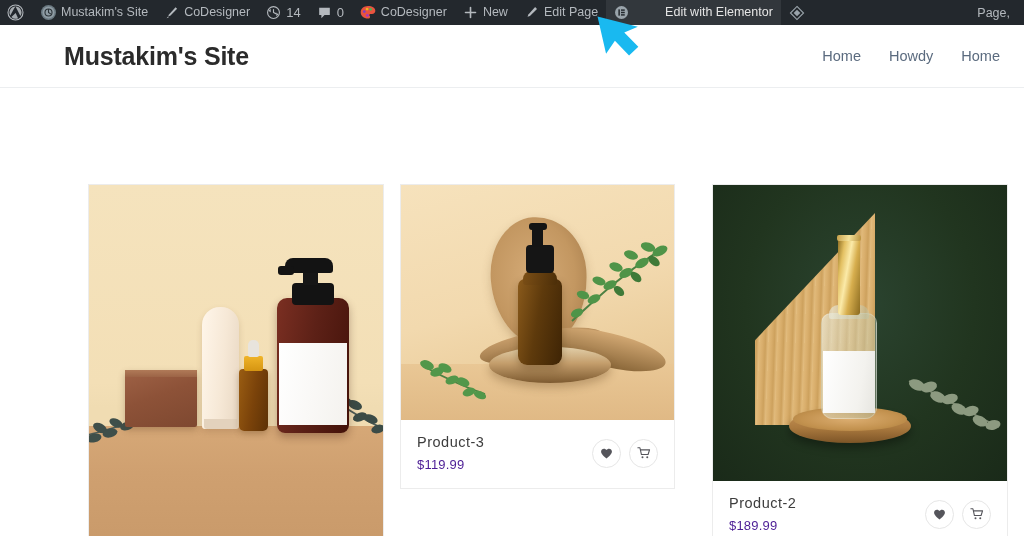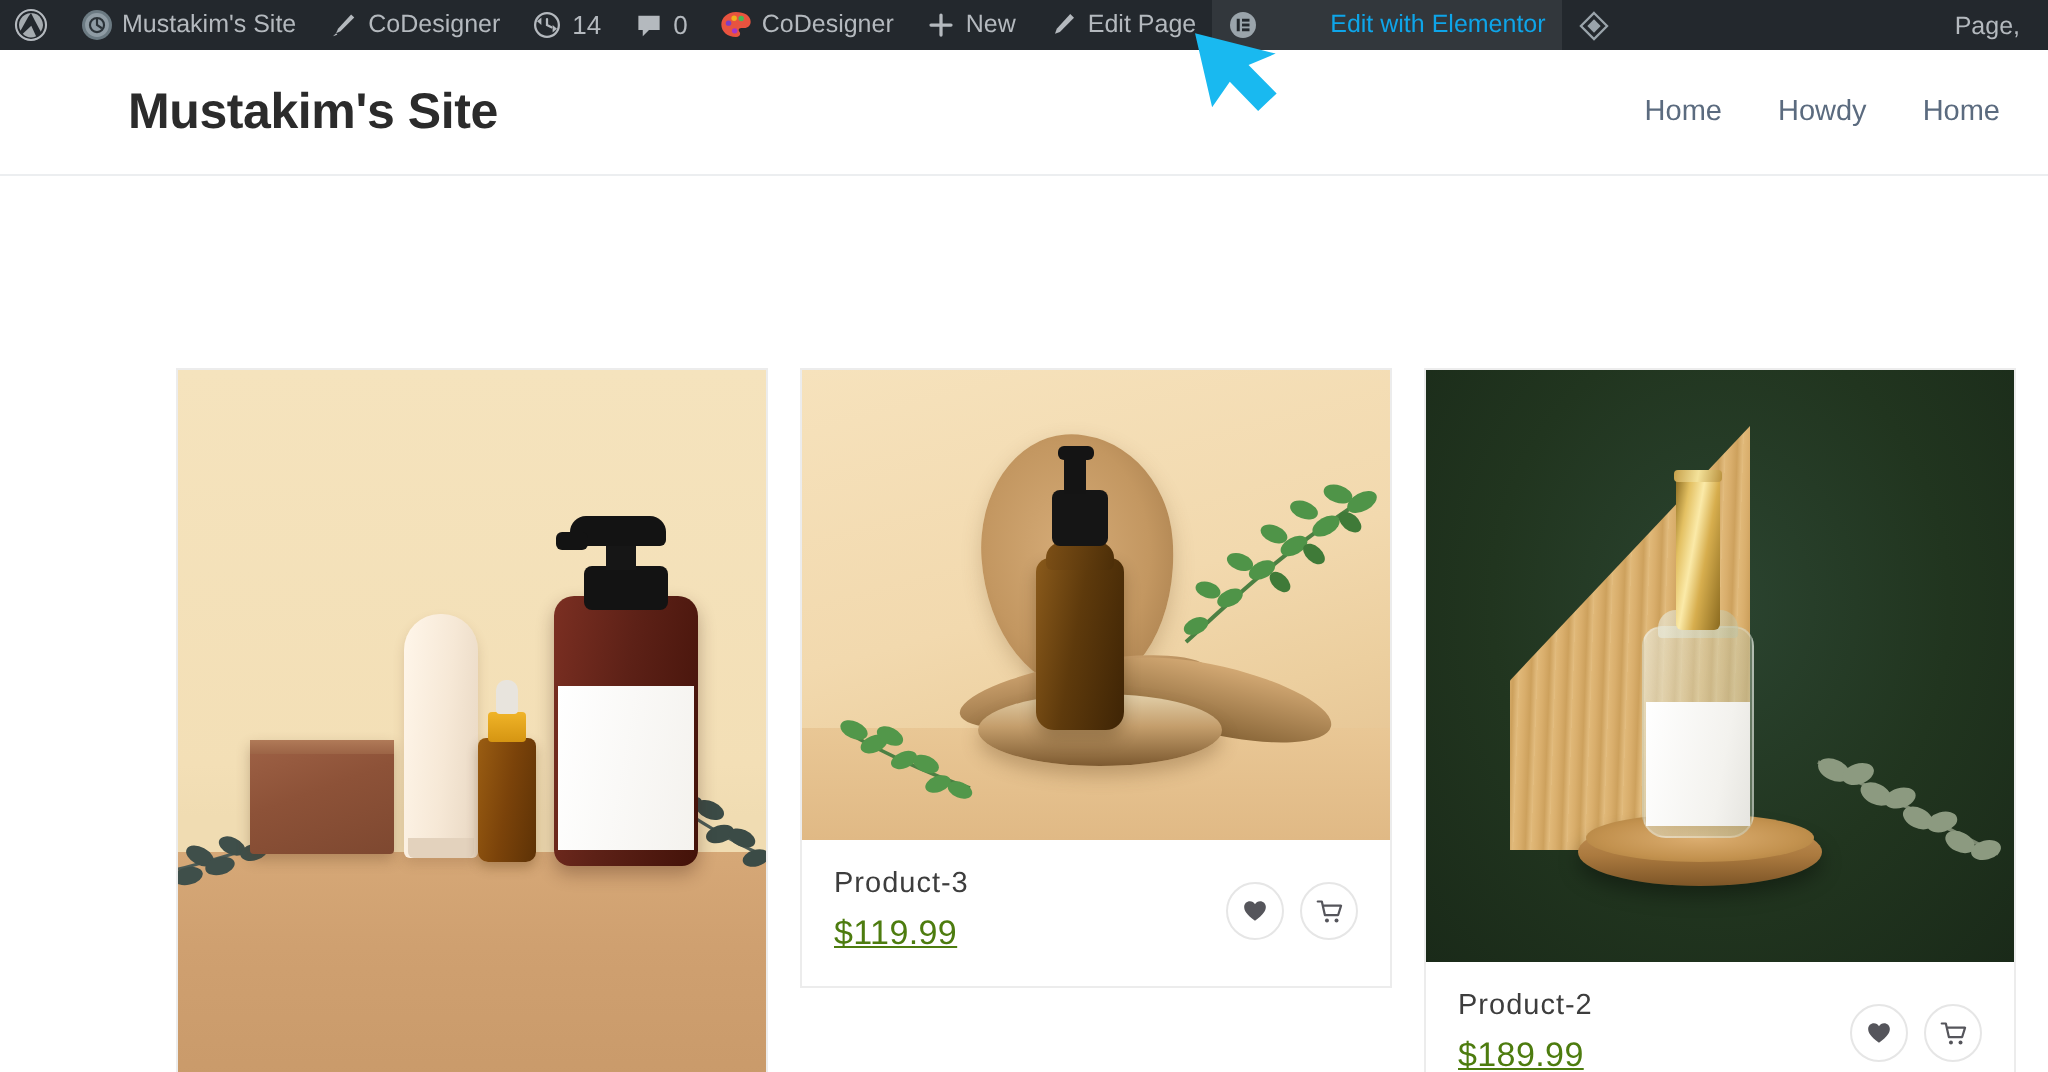--- a/index.html
+++ b/index.html
@@ -25,21 +25,21 @@
   .ab-item {
     display: flex;
     align-items: center;
     gap: 5px;
     padding: 0 8px;
     height: 25px;
     color: #b4b9be;
     cursor: pointer;
   }
   .ab-item.is-hover { background: #32373c; }
-  .ab-item.is-hover .ab-label { color: #0ea5e9; padding-left: 31px; }
+  .ab-item.is-hover .ab-label { color: #e5e5e5; padding-left: 31px; }
   .ab-logo { padding: 0 9px 0 7px; }
   .ab-label { line-height: 1; }
   .ab-count {
     color: #b4b9be;
     font-size: 13px;
   }
   .ab-spacer { flex: 1 1 auto; }
   .ab-howdy {
     display: flex; align-items: center;
     padding: 0 14px 0 8px;
@@ -115,41 +115,40 @@
     justify-content: space-between;
     padding: 14px 16px 16px 16px;
   }
   .card-text { display: flex; flex-direction: column; gap: 7px; }
   .p-name {
     font-size: 14.5px;
     color: #3d3d3d;
     letter-spacing: 0.5px;
   }
   .p-price {
-    font-size: 17px;
-    color: #4d7c0f;
+    font-size: 13px;
+    color: #4c1d95;
     letter-spacing: 0.2px;
-    text-decoration: underline;
   }
   .card-actions { display: flex; gap: 8px; }
   .circ-btn {
     width: 29px; height: 29px;
     border-radius: 50%;
     border: 1px solid #e6e6e6;
     background: #fff;
     display: flex; align-items: center; justify-content: center;
     cursor: pointer;
     color: #5a5a5a;
   }
 
   
   #card-1 { left: 88px; top: 96px; width: 296px; }
   #card-1 .card-img { height: 359px; }
   
-  #card-2 { left: 400px; top: 96px; width: 296px; }
+  #card-2 { left: 400px; top: 96px; width: 275px; }
   #card-2 .card-img { height: 235px; }
   
   #card-3 { left: 712px; top: 96px; width: 296px; }
   #card-3 .card-img { height: 296px; }
 
   
   .scene { position: absolute; inset: 0; }
 
   
   .sA-bg { position:absolute; inset:0; background:linear-gradient(180deg,#f5e3bd 0%,#f3dfb6 55%,#f0dcb2 62%); }

